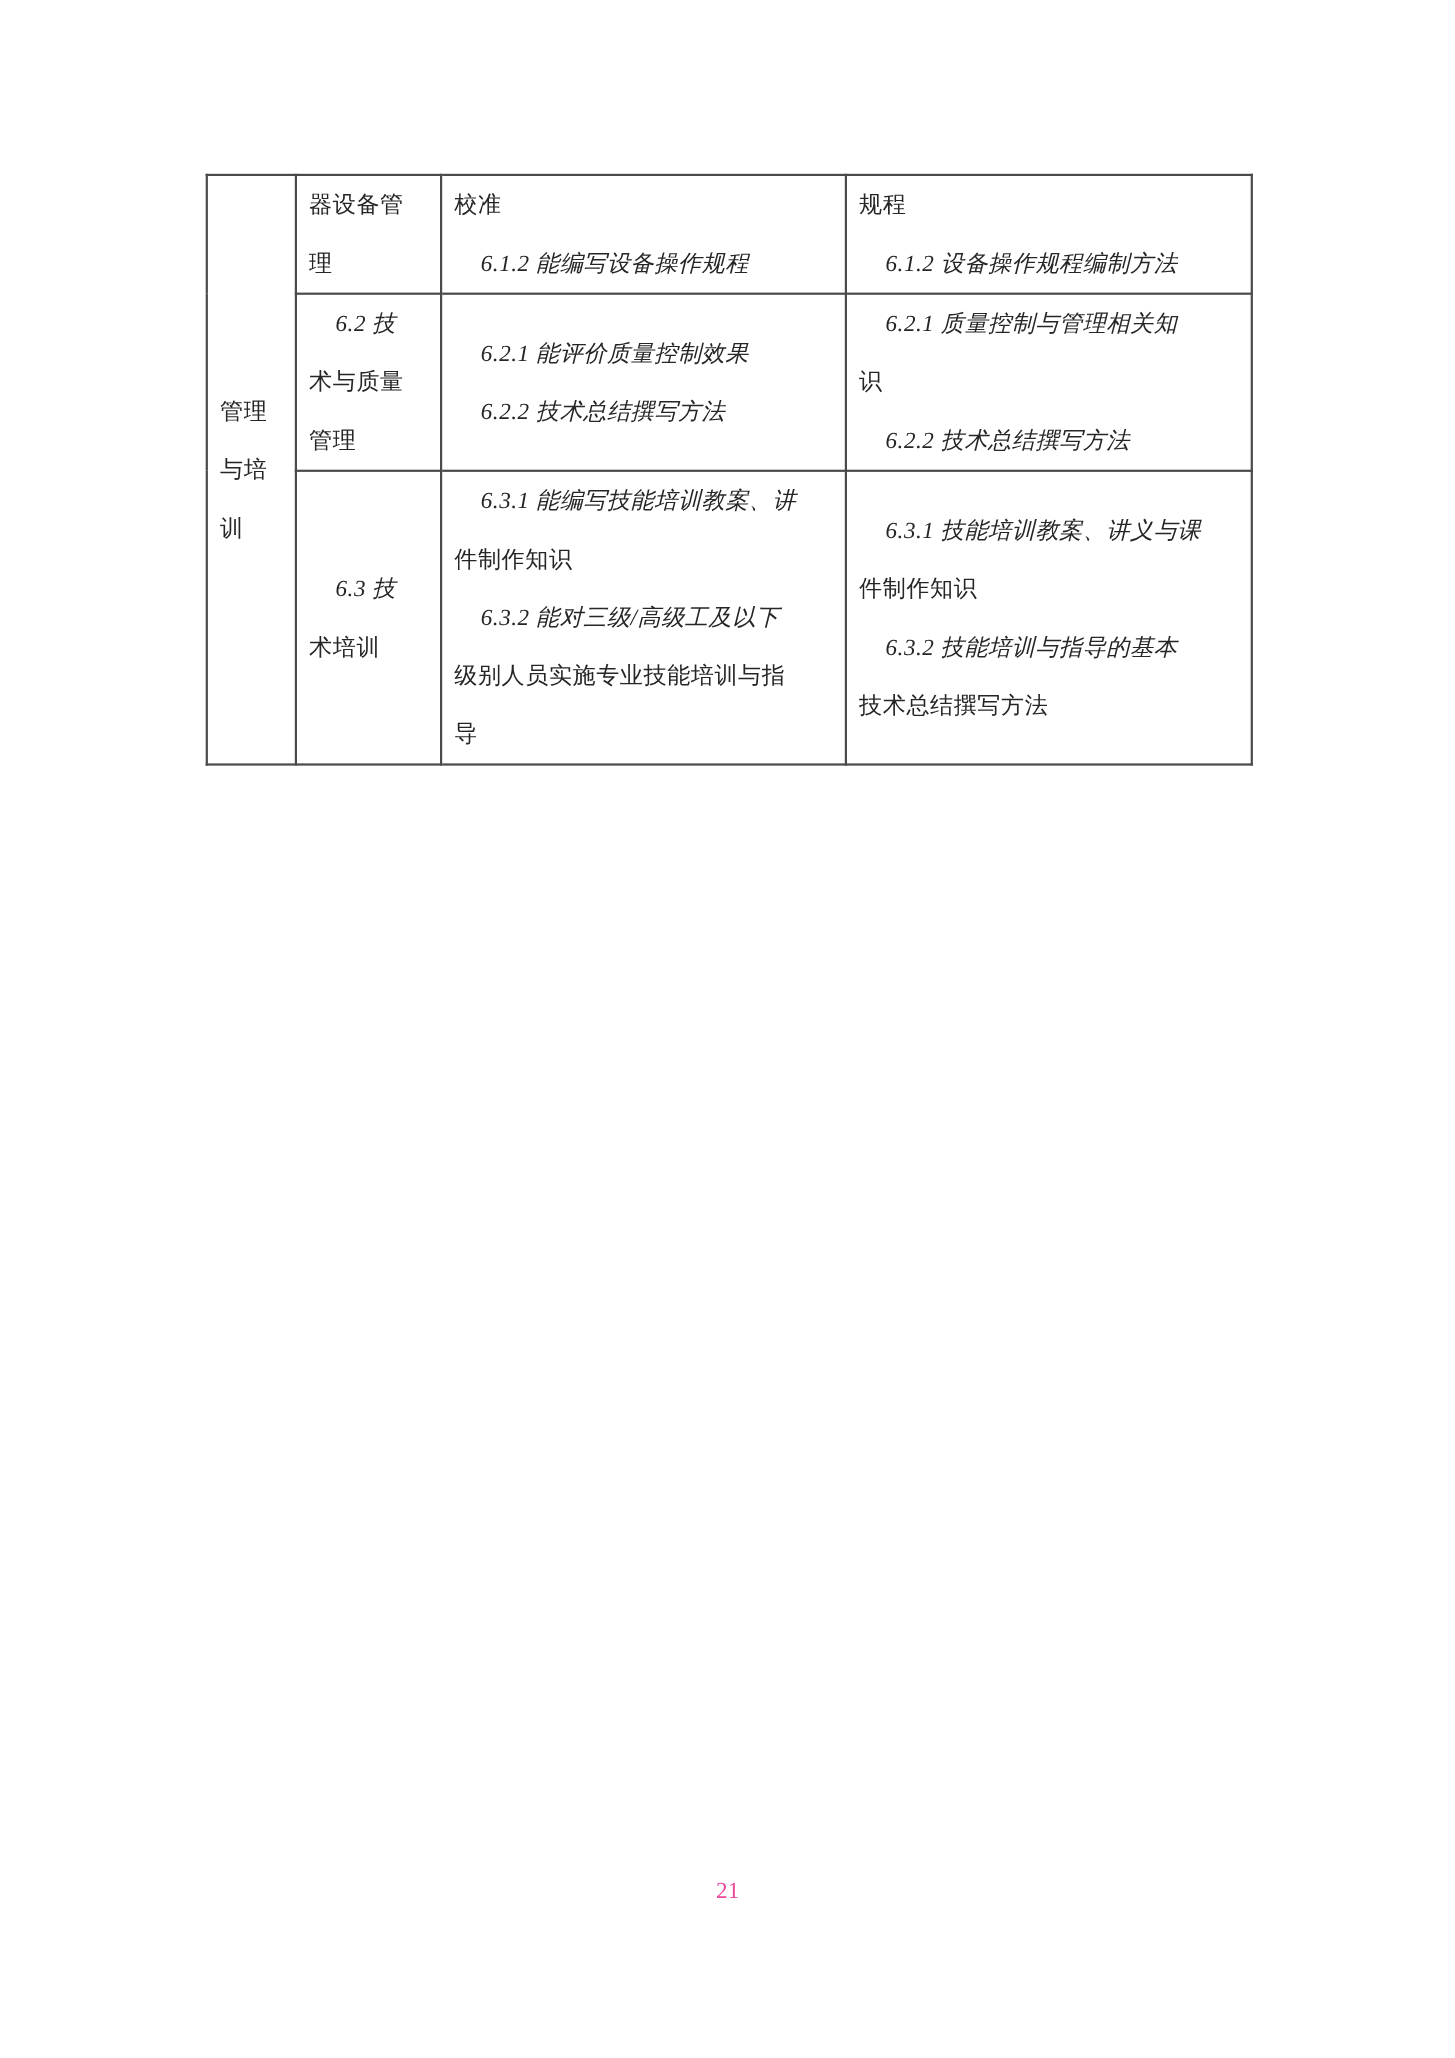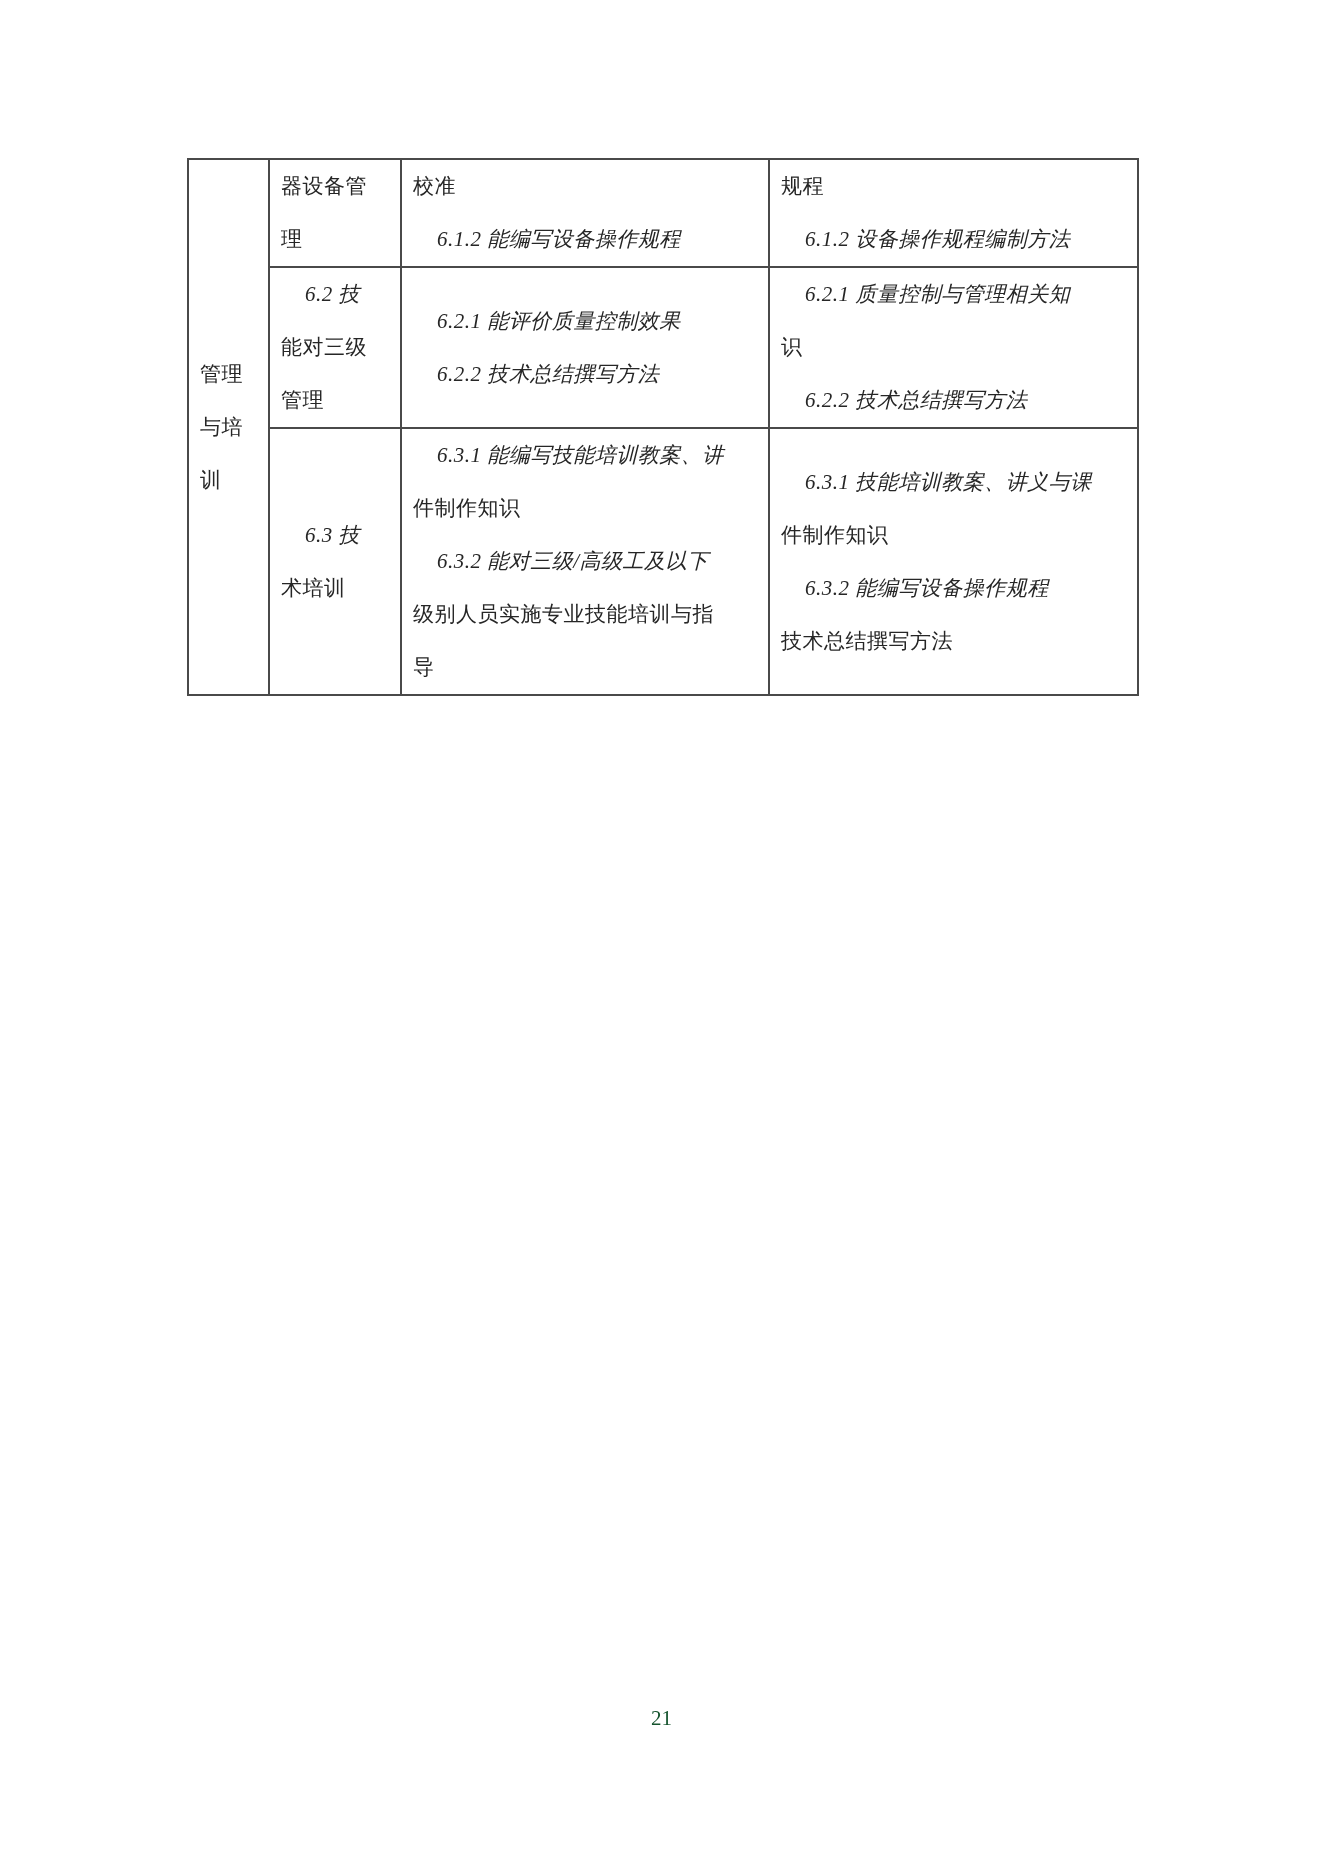--- a/index.html
+++ b/index.html
@@ -53,21 +53,21 @@
   tr.row-3 { height: 261px; }
   .page-number {
     position: absolute;
     left: 0;
     top: 1705px;
     width: 100%;
     text-align: center;
     font-size: 21px;
     line-height: 26px;
     font-family: "Liberation Serif", "DejaVu Serif", serif;
-    color: #14532d;
+    color: #ec4899;
   }
 </style>
 </head>
 <body>
 
 <div class="page">
 
   <table class="doc-table">
     <colgroup>
       <col style="width:81px">
@@ -91,21 +91,21 @@
             <div class="line indent">6.1.2 能编写设备操作规程</div>
           </td>
         <td class="v-top">
             <div class="line">规程</div>
             <div class="line indent">6.1.2 设备操作规程编制方法</div>
           </td>
       </tr>
       <tr class="row-2">
         <td>
             <div class="line indent">6.2 技</div>
-            <div class="line">能对三级</div>
+            <div class="line">术与质量</div>
             <div class="line">管理</div>
           </td>
         <td>
             <div class="line indent">6.2.1 能评价质量控制效果</div>
             <div class="line indent">6.2.2 技术总结撰写方法</div>
           </td>
         <td>
             <div class="line indent">6.2.1 质量控制与管理相关知</div>
             <div class="line">识</div>
             <div class="line indent">6.2.2 技术总结撰写方法</div>
@@ -119,21 +119,21 @@
         <td>
             <div class="line indent">6.3.1 能编写技能培训教案、讲</div>
             <div class="line">件制作知识</div>
             <div class="line indent">6.3.2 能对三级/高级工及以下</div>
             <div class="line">级别人员实施专业技能培训与指</div>
             <div class="line">导</div>
           </td>
         <td>
             <div class="line indent">6.3.1 技能培训教案、讲义与课</div>
             <div class="line">件制作知识</div>
-            <div class="line indent">6.3.2 能编写设备操作规程</div>
+            <div class="line indent">6.3.2 技能培训与指导的基本</div>
             <div class="line">技术总结撰写方法</div>
           </td>
       </tr>
     </tbody>
   </table>
 
   <div class="page-number">21</div>
 
 </div>
 

